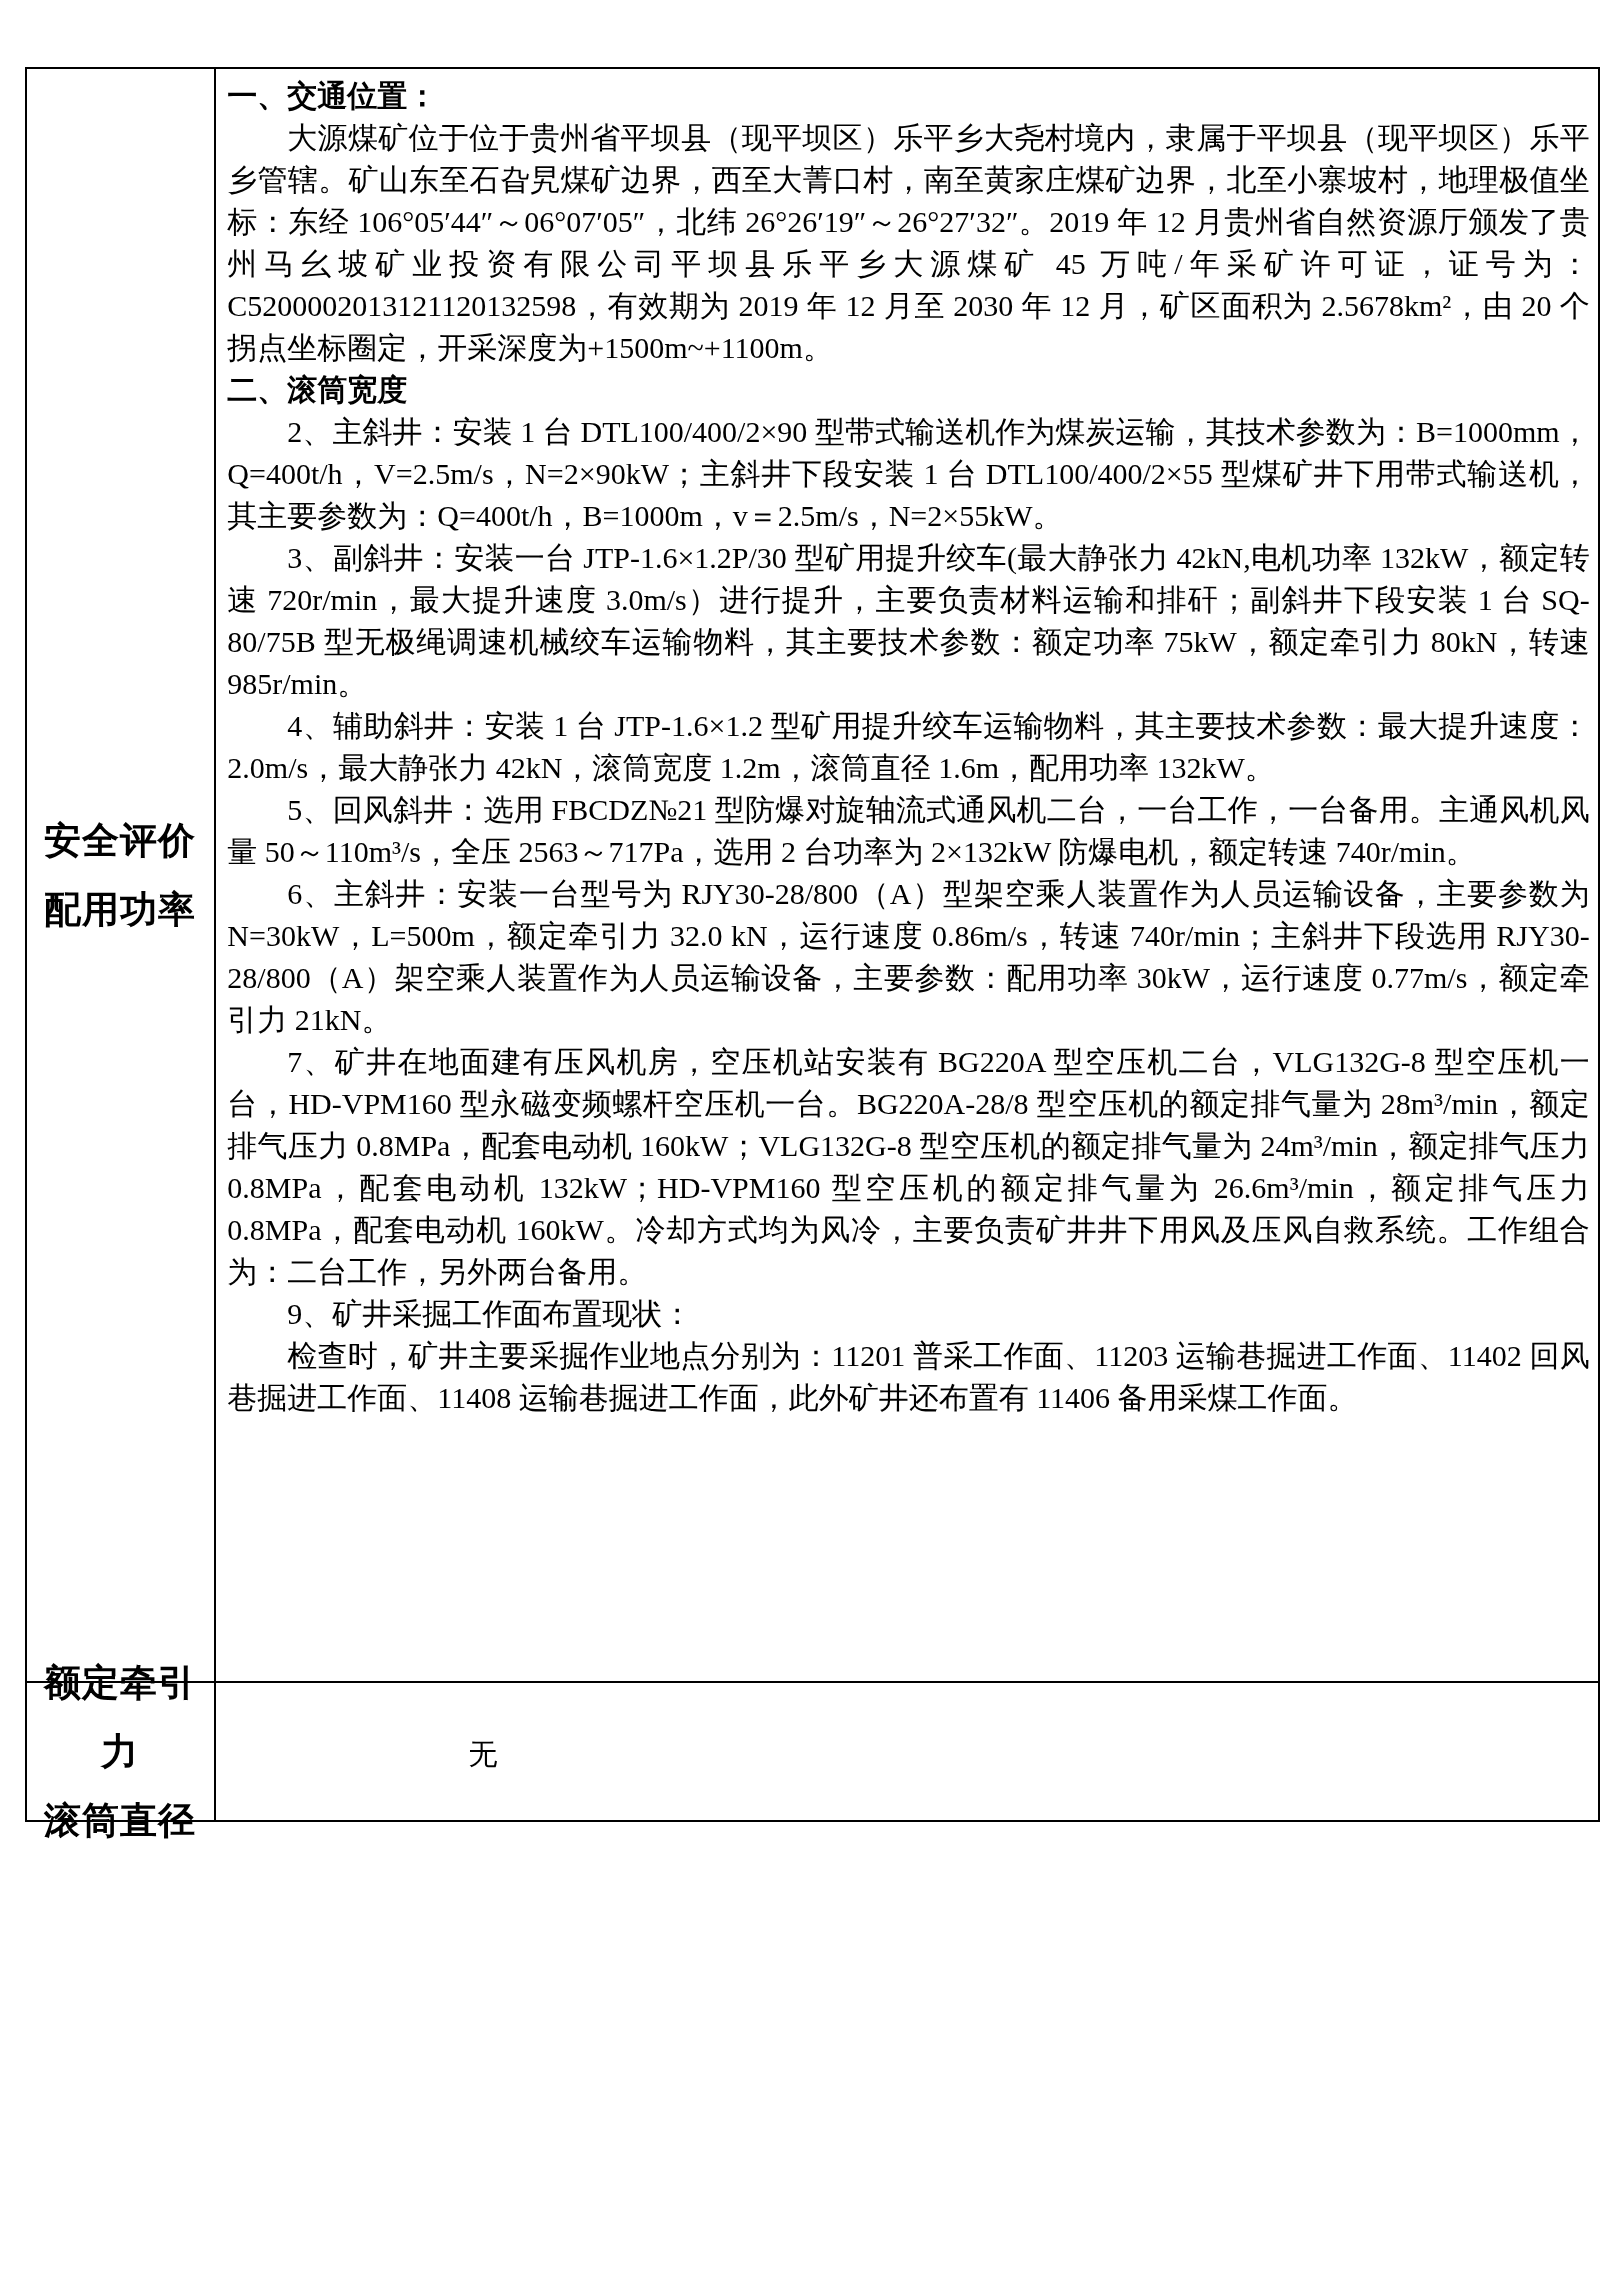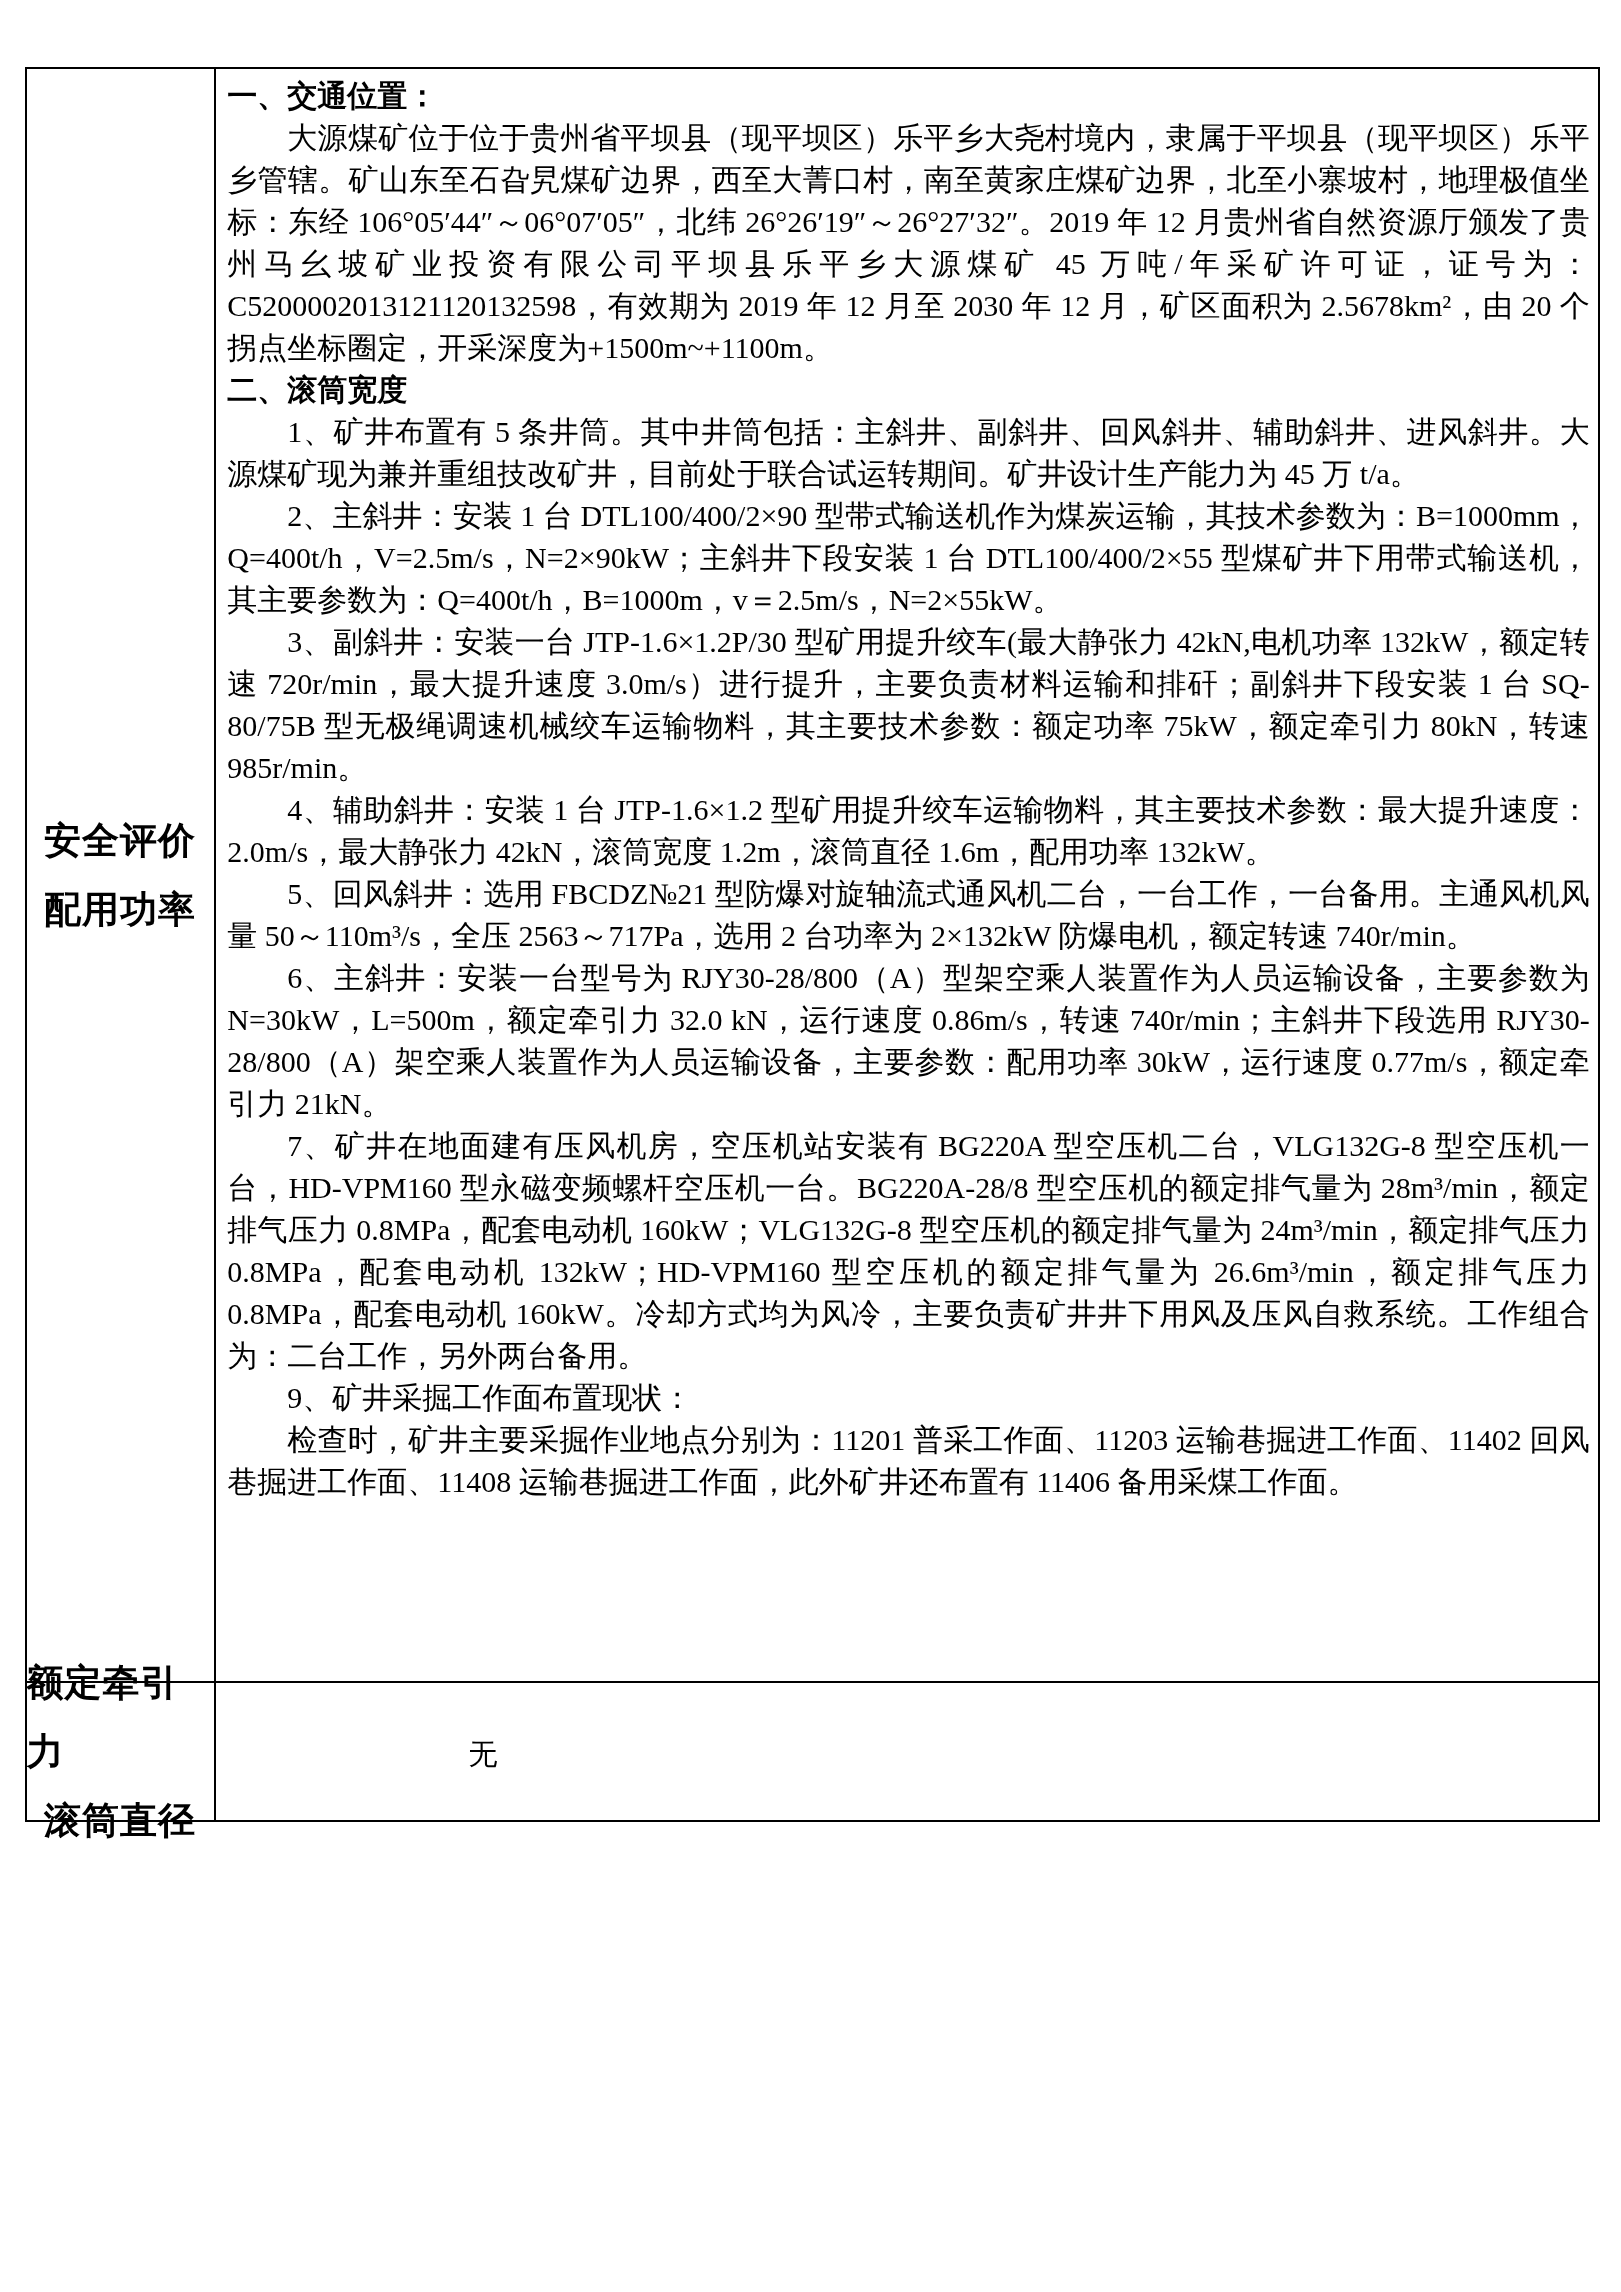--- a/index.html
+++ b/index.html
@@ -26,20 +26,21 @@
   .label-cell {
     border-right: 2.9px solid #000000;
     display: flex;
     flex-direction: column;
     justify-content: center;
     align-items: center;
     font-size: 37px;
     font-weight: bold;
     line-height: 69px;
     letter-spacing: 1px;
+    text-align: center;
   }
   .row-divide { border-bottom: 2.9px solid #000000; }
   .content-cell {
     padding: 5.9px 7.8px 0 11.8px;
     font-size: 30px;
     line-height: 42px;
     text-align: justify;
     overflow: hidden;
   }
   .sec.heading { font-weight: bold; }
@@ -59,21 +60,20 @@
 
     <div class="label-cell row-divide">
       <span>安全评价</span>
       <span>配用功率</span>
     </div>
 
     <div class="content-cell row-divide">
       <div class="sec heading">一、交通位置：</div>
       <div class="sec para">大源煤矿位于位于贵州省平坝县（现平坝区）乐平乡大尧村境内，隶属于平坝县（现平坝区）乐平乡管辖。矿山东至石旮旯煤矿边界，西至大菁口村，南至黄家庄煤矿边界，北至小寨坡村，地理极值坐标：东经 106°05′44″～06°07′05″，北纬 26°26′19″～26°27′32″。2019 年 12 月贵州省自然资源厅颁发了贵州马幺坡矿业投资有限公司平坝县乐平乡大源煤矿 45 万吨/年采矿许可证，证号为：C5200002013121120132598，有效期为 2019 年 12 月至 2030 年 12 月，矿区面积为 2.5678km²，由 20 个拐点坐标圈定，开采深度为+1500m~+1100m。</div>
       <div class="sec heading">二、滚筒宽度</div>
-      <div class="sec para">1、矿井布置有 5 条井筒。其中井筒包括：主斜井、副斜井、回风斜井、辅助斜井、进风斜井。大源煤矿现为兼并重组技改矿井，目前处于联合试运转期间。矿井设计生产能力为 45 万 t/a。</div>
       <div class="sec para">2、主斜井：安装 1 台 DTL100/400/2×90 型带式输送机作为煤炭运输，其技术参数为：B=1000mm，Q=400t/h，V=2.5m/s，N=2×90kW；主斜井下段安装 1 台 DTL100/400/2×55 型煤矿井下用带式输送机，其主要参数为：Q=400t/h，B=1000m，v＝2.5m/s，N=2×55kW。</div>
       <div class="sec para">3、副斜井：安装一台 JTP-1.6×1.2P/30 型矿用提升绞车(最大静张力 42kN,电机功率 132kW，额定转速 720r/min，最大提升速度 3.0m/s）进行提升，主要负责材料运输和排矸；副斜井下段安装 1 台 SQ-80/75B 型无极绳调速机械绞车运输物料，其主要技术参数：额定功率 75kW，额定牵引力 80kN，转速 985r/min。</div>
       <div class="sec para">4、辅助斜井：安装 1 台 JTP-1.6×1.2 型矿用提升绞车运输物料，其主要技术参数：最大提升速度：2.0m/s，最大静张力 42kN，滚筒宽度 1.2m，滚筒直径 1.6m，配用功率 132kW。</div>
       <div class="sec para">5、回风斜井：选用 FBCDZ№21 型防爆对旋轴流式通风机二台，一台工作，一台备用。主通风机风量 50～110m³/s，全压 2563～717Pa，选用 2 台功率为 2×132kW 防爆电机，额定转速 740r/min。</div>
       <div class="sec para">6、主斜井：安装一台型号为 RJY30-28/800（A）型架空乘人装置作为人员运输设备，主要参数为 N=30kW，L=500m，额定牵引力 32.0 kN，运行速度 0.86m/s，转速 740r/min；主斜井下段选用 RJY30-28/800（A）架空乘人装置作为人员运输设备，主要参数：配用功率 30kW，运行速度 0.77m/s，额定牵引力 21kN。</div>
       <div class="sec para">7、矿井在地面建有压风机房，空压机站安装有 BG220A 型空压机二台，VLG132G-8 型空压机一台，HD-VPM160 型永磁变频螺杆空压机一台。BG220A-28/8 型空压机的额定排气量为 28m³/min，额定排气压力 0.8MPa，配套电动机 160kW；VLG132G-8 型空压机的额定排气量为 24m³/min，额定排气压力 0.8MPa，配套电动机 132kW；HD-VPM160 型空压机的额定排气量为 26.6m³/min，额定排气压力 0.8MPa，配套电动机 160kW。冷却方式均为风冷，主要负责矿井井下用风及压风自救系统。工作组合为：二台工作，另外两台备用。</div>
       <div class="sec para">9、矿井采掘工作面布置现状：</div>
       <div class="sec para">检查时，矿井主要采掘作业地点分别为：11201 普采工作面、11203 运输巷掘进工作面、11402 回风巷掘进工作面、11408 运输巷掘进工作面，此外矿井还布置有 11406 备用采煤工作面。</div>
     </div>
 

